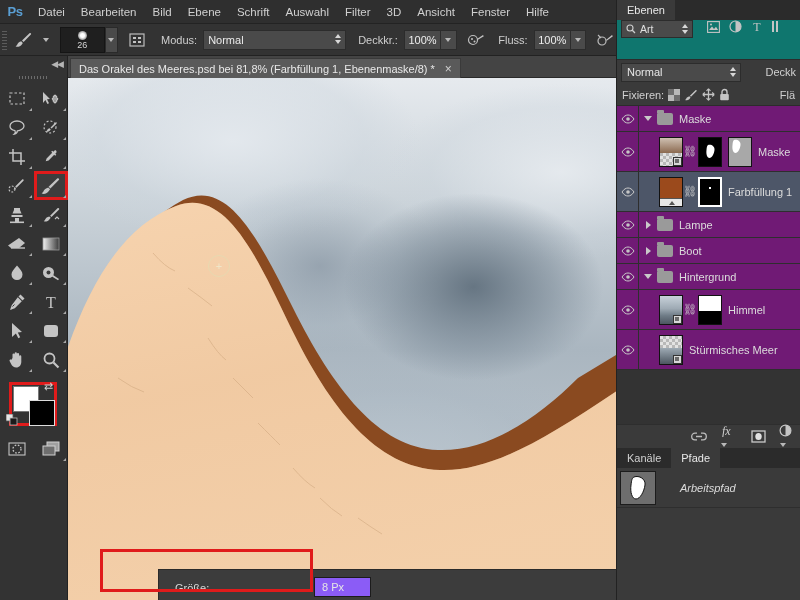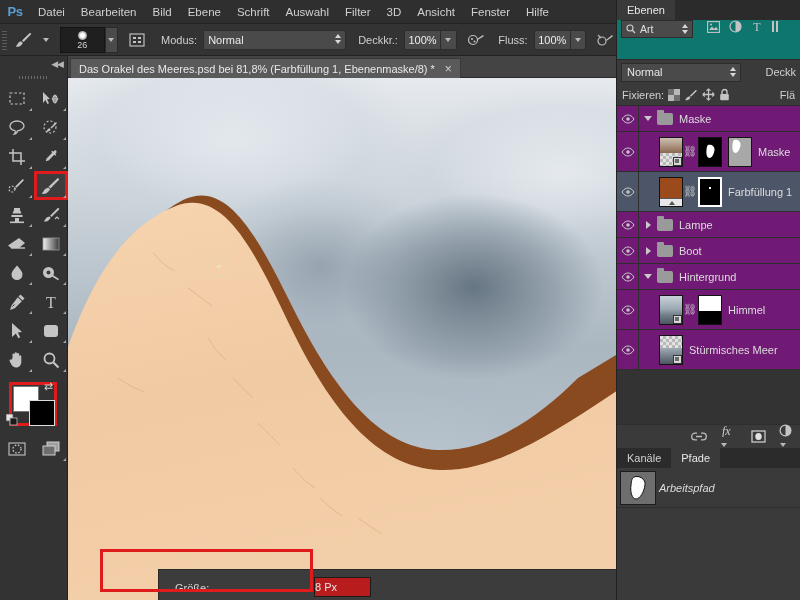--- a/index.html
+++ b/index.html
@@ -195,22 +195,22 @@
   
   .brushpop {
     position: absolute; left: 90px; top: 491px; width: 500px; height: 109px;
     background: #3c3c3c; border: 1px solid #2a2a2a;
     border-bottom: none;
   }
   .bp-row { position: relative; height: 46px; }
   .bp-label { position: absolute; left: 16px; top: 12px; font-size: 11px; color: #d8d8d8;}
   .bp-valbox {
     position: absolute; left: 155px; top: 7px; width: 57px; height: 20px;
-    background: #b91c1c; border: 1px solid #1c1c1c;
-    display: flex; align-items: center; padding-left: 0;
+    background: #8b5cf6; border: 1px solid #1c1c1c;
+    display: flex; align-items: center; padding-left: 7px;
     font-size: 11px; color: #e6e6e6;
   }
   .redbox {
     position: absolute; left: 100px; top: 549px; width: 213px; height: 43px;
     border: 3px solid #e01b1b; pointer-events: none; z-index: 20;
   }
 
   
   .rightpanel {
     position: absolute; left: 616px; top: 0; width: 184px; height: 600px;
@@ -304,21 +304,21 @@
     position: absolute; left: 0; top: 448px; width: 196px; height: 152px;
     background: #333;
   }
   .pp-tabs { height: 20px; background: #2b2b2b; display: flex; align-items: flex-end;}
   .pp-list { background: #3a3a3a; height: 132px; }
   .pathrow { height: 40px; display: flex; align-items: center; border-bottom: 1px solid #2e2e2e;}
   .pathrow .pthumb {
     width: 36px; height: 34px; background: #6e6e6e; border: 1px solid #1c1c1c; margin-left: 3px;
     display: flex; align-items: center; justify-content: center;
   }
-  .pathrow .pname { font-size: 11px; font-style: italic; color: #dcdcdc; margin-left: 3px;}
+  .pathrow .pname { font-size: 11px; font-style: italic; color: #dcdcdc; margin-left: 24px;}
 
   svg { display: block; }
   .ic { fill: #c4c4c4; }
 </style>
 </head>
 <body>
 
 <div id="app">
 
   <div class="menubar">

